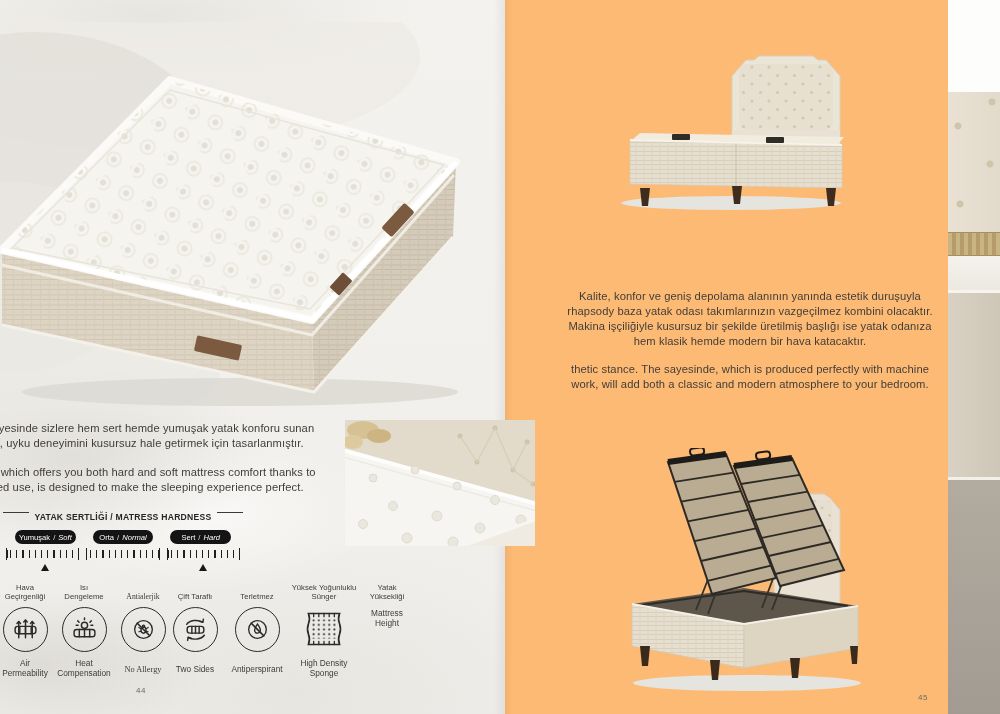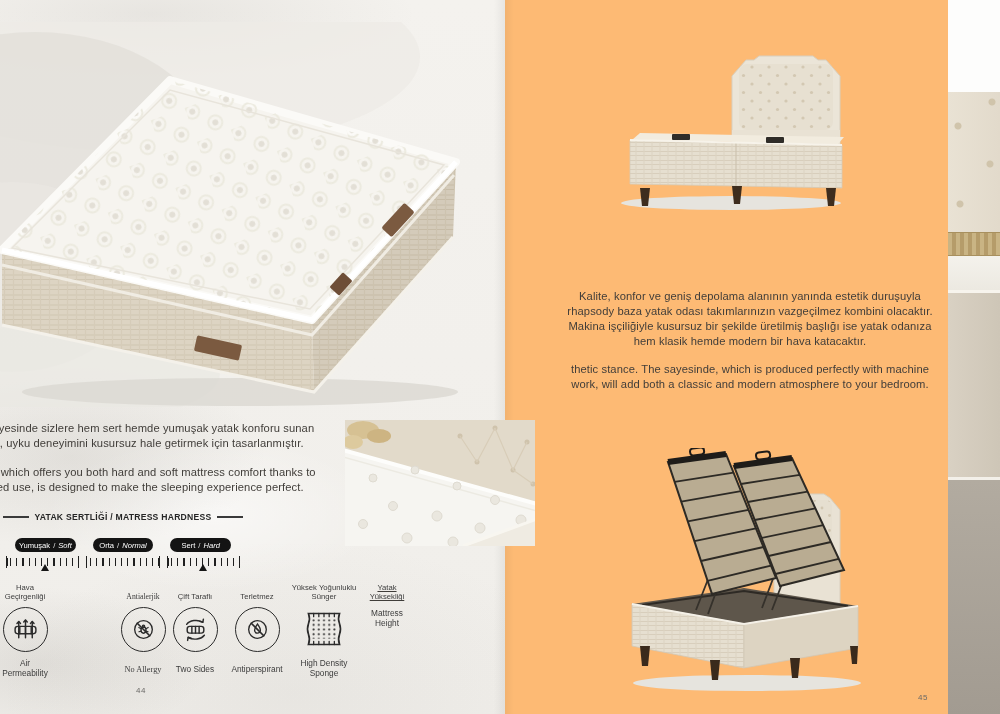--- a/index.html
+++ b/index.html
@@ -30,24 +30,24 @@
   .bed-open   { left:612px; top:448px; }
   .detail     { left:345px; top:420px; }
   
   .txt { position:absolute; text-align:center; }
   .txt .ln { display:block; white-space:nowrap; }
   .left-text  { left:-74px; top:421px; width:430px; font-size:11.2px; line-height:15.4px; letter-spacing:0.1px; }
   .right-text { left:538px; top:289px; width:424px; font-size:11.2px; line-height:14.9px; letter-spacing:0.1px; }
   .para.en { margin-top:13px; }
   
   .hardness { position:absolute; left:3px; top:512px; width:240px; }
-  .h-title-row { display:flex; align-items:center; justify-content:center; gap:6px; }
+  .h-title-row { display:flex; align-items:flex-start; justify-content:center; gap:6px; }
   .h-line { flex:0 0 26px; height:1.4px; background:#3a3a3a; }
   .h-title { font-size:8.6px; font-weight:bold; letter-spacing:0.25px; color:#262626; white-space:nowrap; }
-  .pills { display:flex; gap:17px; padding:0 12px; margin-top:16px; }
+  .pills { display:flex; gap:17px; padding:0 12px; margin-top:8px; }
   .pill {
     flex:1; height:14px; border-radius:7px; background:#141414; color:#fff;
     display:flex; align-items:center; justify-content:center; gap:3px;
     font-size:7.6px; white-space:nowrap;
   }
   .pill em { font-style:italic; }
   .pill .sep { opacity:0.9; }
   .rulers { display:flex; gap:7px; padding:0 3px; margin-top:4px; }
   .ruler { flex:1; height:12px; border-left:1.6px solid #1f1f1f; border-right:1.6px solid #1f1f1f; }
   .ruler-ticks {
@@ -287,20 +287,36 @@
         <rect x="3" y="10" width="20" height="7" rx="2.5"></rect>
         <path d="M7.5 10 V17 M13 10 V17 M18.5 10 V17"></path>
         <path d="M6.5 21 V5.5 M13 21 V4 M19.5 21 V5.5"></path>
         <path d="M4.8 7.2 L6.5 5.2 L8.2 7.2 M11.3 5.8 L13 3.8 L14.7 5.8 M17.8 7.2 L19.5 5.2 L21.2 7.2"></path>
       </svg>
         </span>
       </div>
     <div class="f-en"><span style="max-width:56px">Air Permeability</span></div>
   </div>
 
+  <div class="feat" style="left:51px; width:66px;">
+    <div class="f-tr">
+        <span style="max-width:46px">Isı Dengeleme</span>
+      </div>
+    <div class="f-ic">
+        <span class="ring">
+      <svg width="27" height="27" viewBox="0 0 26 26" fill="none" stroke="#2b2b2b" stroke-width="1.4" stroke-linecap="round" stroke-linejoin="round">
+        <rect x="3" y="13" width="20" height="7" rx="2.5"></rect>
+        <path d="M8 13 V20 M13 13 V20 M18 13 V20"></path>
+        <circle cx="13" cy="9" r="3"></circle>
+        <path d="M13 3.5 V1.8 M7.8 6 L6.5 4.7 M18.2 6 L19.5 4.7 M6.8 9 H5 M19.2 9 H21"></path>
+      </svg>
+        </span>
+      </div>
+    <div class="f-en"><span style="max-width:62px">Heat Compensation</span></div>
+  </div>
 
   <div class="feat" style="left:103px; width:80px;font-family:Liberation Serif, serif;">
     <div class="f-tr">
         <span style="max-width:70px">Antialerjik</span>
       </div>
     <div class="f-ic">
         <span class="ring">
       <svg width="27" height="27" viewBox="0 0 26 26" fill="none" stroke="#2b2b2b" stroke-width="1.3" stroke-linecap="round">
         <circle cx="13" cy="13" r="8.5"></circle>
         <ellipse cx="13" cy="13.6" rx="2.4" ry="3"></ellipse>
@@ -362,21 +378,21 @@
         </defs>
         <path d="M5 3 H29 Q27.5 7 29 11 Q30.5 15 29 19 Q27.5 23 29 27 H5 Q6.5 23 5 19 Q3.5 15 5 11 Q6.5 7 5 3 Z"></path>
         <path d="M9 3 V5.5 M13 3 V5.5 M17 3 V5.5 M21 3 V5.5 M25 3 V5.5 M9 24.5 V27 M13 24.5 V27 M17 24.5 V27 M21 24.5 V27 M25 24.5 V27" stroke-width="1"></path>
         <rect x="7" y="7.5" width="20" height="15" fill="url(#dotsP)" stroke="none"></rect>
       </svg>
         </span>
       </div>
     <div class="f-en"><span style="max-width:62px">High Density Sponge</span></div>
   </div>
 
-  <div class="feat" style="left:355px; width:64px;text-decoration:underline;">
+  <div class="feat" style="left:355px; width:64px;">
     <div class="f-tr">
         <span style="max-width:50px">Yatak Yüksekliği</span>
       </div>
     <div class="f-en"><span style="max-width:52px">Mattress Height</span></div>
   </div>
 
   <svg class="ph bed-open" width="265" height="248" viewBox="0 0 265 248">
     <defs>
       <pattern id="tuftB" width="15" height="15" patternUnits="userSpaceOnUse">
         <rect width="15" height="15" fill="#e6dfd0"></rect>

